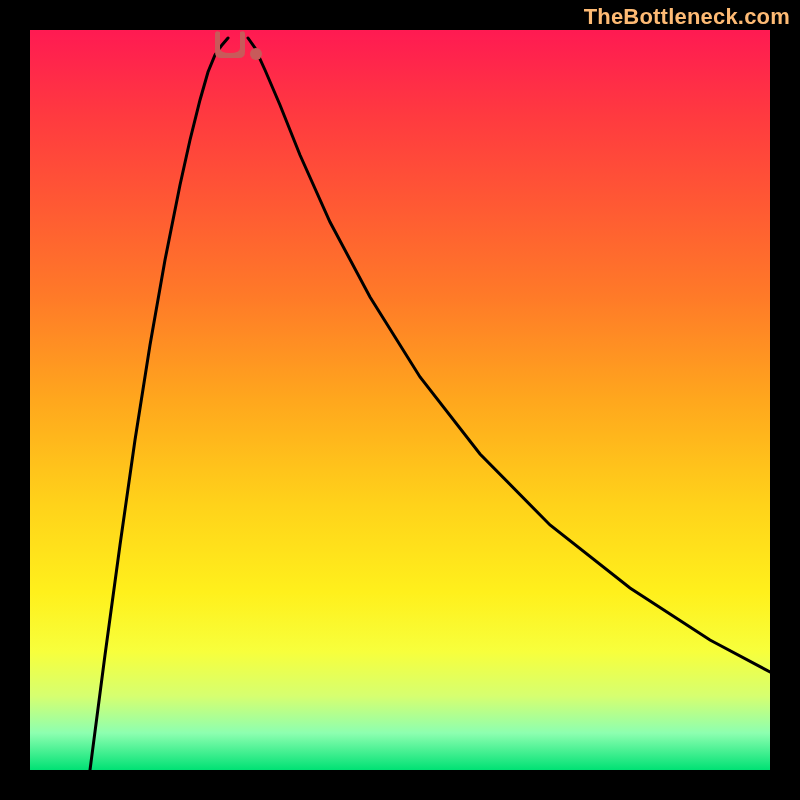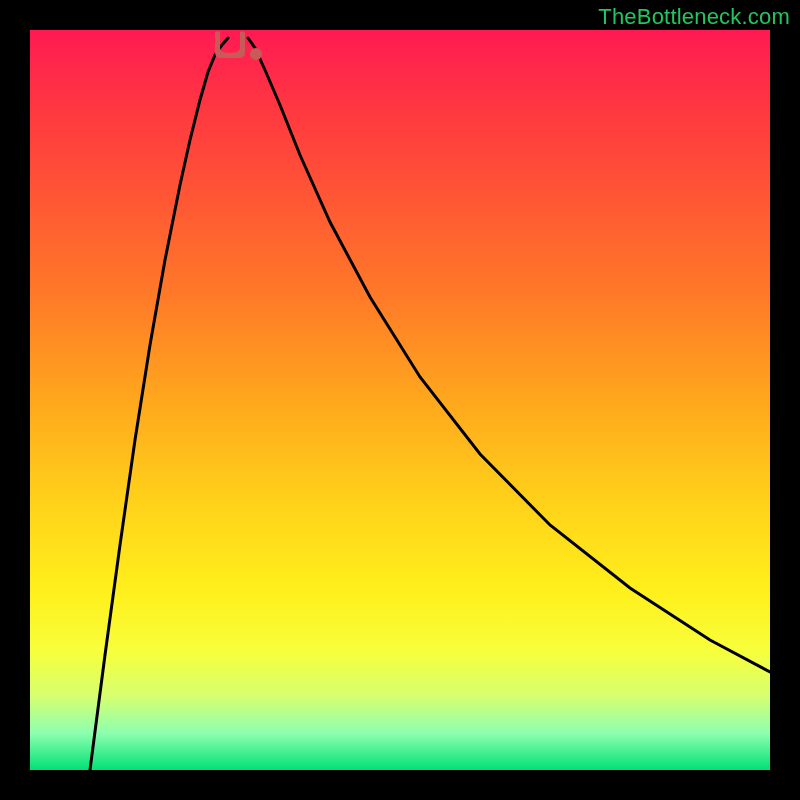--- a/index.html
+++ b/index.html
@@ -37,23 +37,23 @@
       #f7ff3c 84%,
       #d6ff70 90%,
       #8dffb0 95%,
       #00e174 100%
     );
   }
   .watermark {
     position: absolute;
     top: 4px;
     right: 10px;
-    color: #22c55e;
+    color: #fdba74;
     font-size: 22px;
-    font-weight: 400;
+    font-weight: 700;
     letter-spacing: 0.2px;
     user-select: none;
   }
   svg.curves {
     position: absolute;
     left: 0;
     top: 0;
     width: 740px;
     height: 740px;
   }

